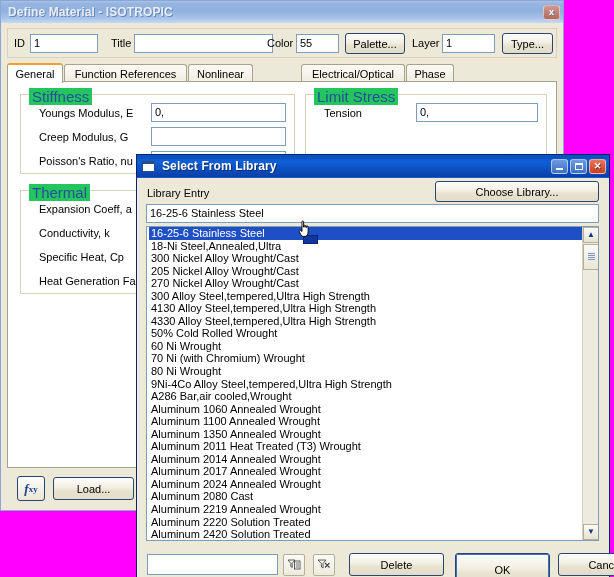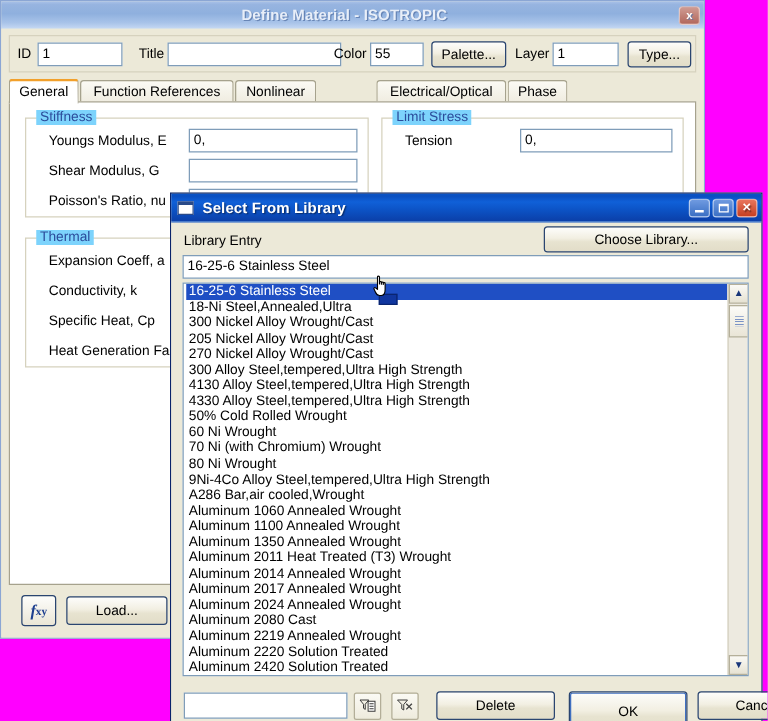--- a/index.html
+++ b/index.html
@@ -38,21 +38,20 @@
     color: #fff;
     font-weight: bold;
     font-size: 12px;
     letter-spacing: .1px;
   }
   .titlebar.inactive {
     background: linear-gradient(to bottom,
       #a9c2e8 0%, #97b4e0 12%, #8fb0de 45%, #a8c3e9 78%, #c6d9f3 100%);
     color: #E8EEF8;
     text-shadow: 1px 1px 0 rgba(90,120,170,.8);
-    text-align: center;
   }
   .titlebar.active {
     background: linear-gradient(to bottom,
       #0a56c8 0%, #0a4fc0 8%, #1060d8 30%, #0c52c4 60%, #0b3fa8 100%);
     color: #fff;
     text-shadow: 1px 1px 1px rgba(0,0,0,.45);
   }
   .title-text { flex: 1 1 auto; white-space: nowrap; overflow: hidden; padding-left: 2px;}
   .title-icon {
     width: 13px; height: 11px;
@@ -141,22 +140,22 @@
   .tabpanel {
     position: absolute; left: 6px; top: 58px; right: 6px; bottom: 42px;
     background: #fff;
     border: 1px solid #a6a28d;
     box-sizing: border-box;
   }
 
   .groupbox { position: absolute; border: 1px solid #D6D2BE; box-sizing: border-box; }
   .group-title {
     position: absolute; top: -7px; left: 8px;
-    background: #7dd3fc; padding: 0 3px;
-    color: #2B4C9B; font-size: 11px;
+    background: #22c55e; padding: 0 3px;
+    color: #2B4C9B; font-size: 15px;
   }
   .row-label { position: absolute; font-size: 11px; color: #000; white-space: nowrap; }
 
   .bottombar { position: absolute; left: 6px; bottom: 4px; height: 32px; right: 6px; }
 
   .fxy-btn {
     position: absolute; left: 10px; top: 2px; width: 28px; height: 25px;
     background: linear-gradient(to bottom,#fdfdfb,#eae6d6);
     border: 1px solid #2a4570;
     border-radius: 3px;
@@ -294,21 +293,21 @@
         </div>
       </div>
 
       <div class="tabpanel">
 
         <div class="groupbox" style="left:12px; top:12px; width:275px; height:80px;">
           <div class="group-title">Stiffness</div>
           <div class="row-label" style="left:18px; top:12px;">Youngs Modulus, E</div>
           <div class="txtbox" style="left:130px; top:8px; width:135px; height:19px;">0,</div>
 
-          <div class="row-label" style="left:18px; top:36px;">Shear Modulus, G</div>
+          <div class="row-label" style="left:18px; top:36px;">Creep Modulus, G</div>
           <div class="txtbox" style="left:130px; top:32px; width:135px; height:19px;"></div>
 
           <div class="row-label" style="left:18px; top:60px;">Poisson's Ratio, nu</div>
           <div class="txtbox" style="left:130px; top:56px; width:135px; height:19px;"></div>
         </div>
 
         <div class="groupbox" style="left:297px; top:12px; width:242px; height:80px;">
           <div class="group-title">Limit Stress</div>
           <div class="row-label" style="left:18px; top:12px;">Tension</div>
           <div class="txtbox" style="left:110px; top:8px; width:122px; height:19px;">0,</div>

